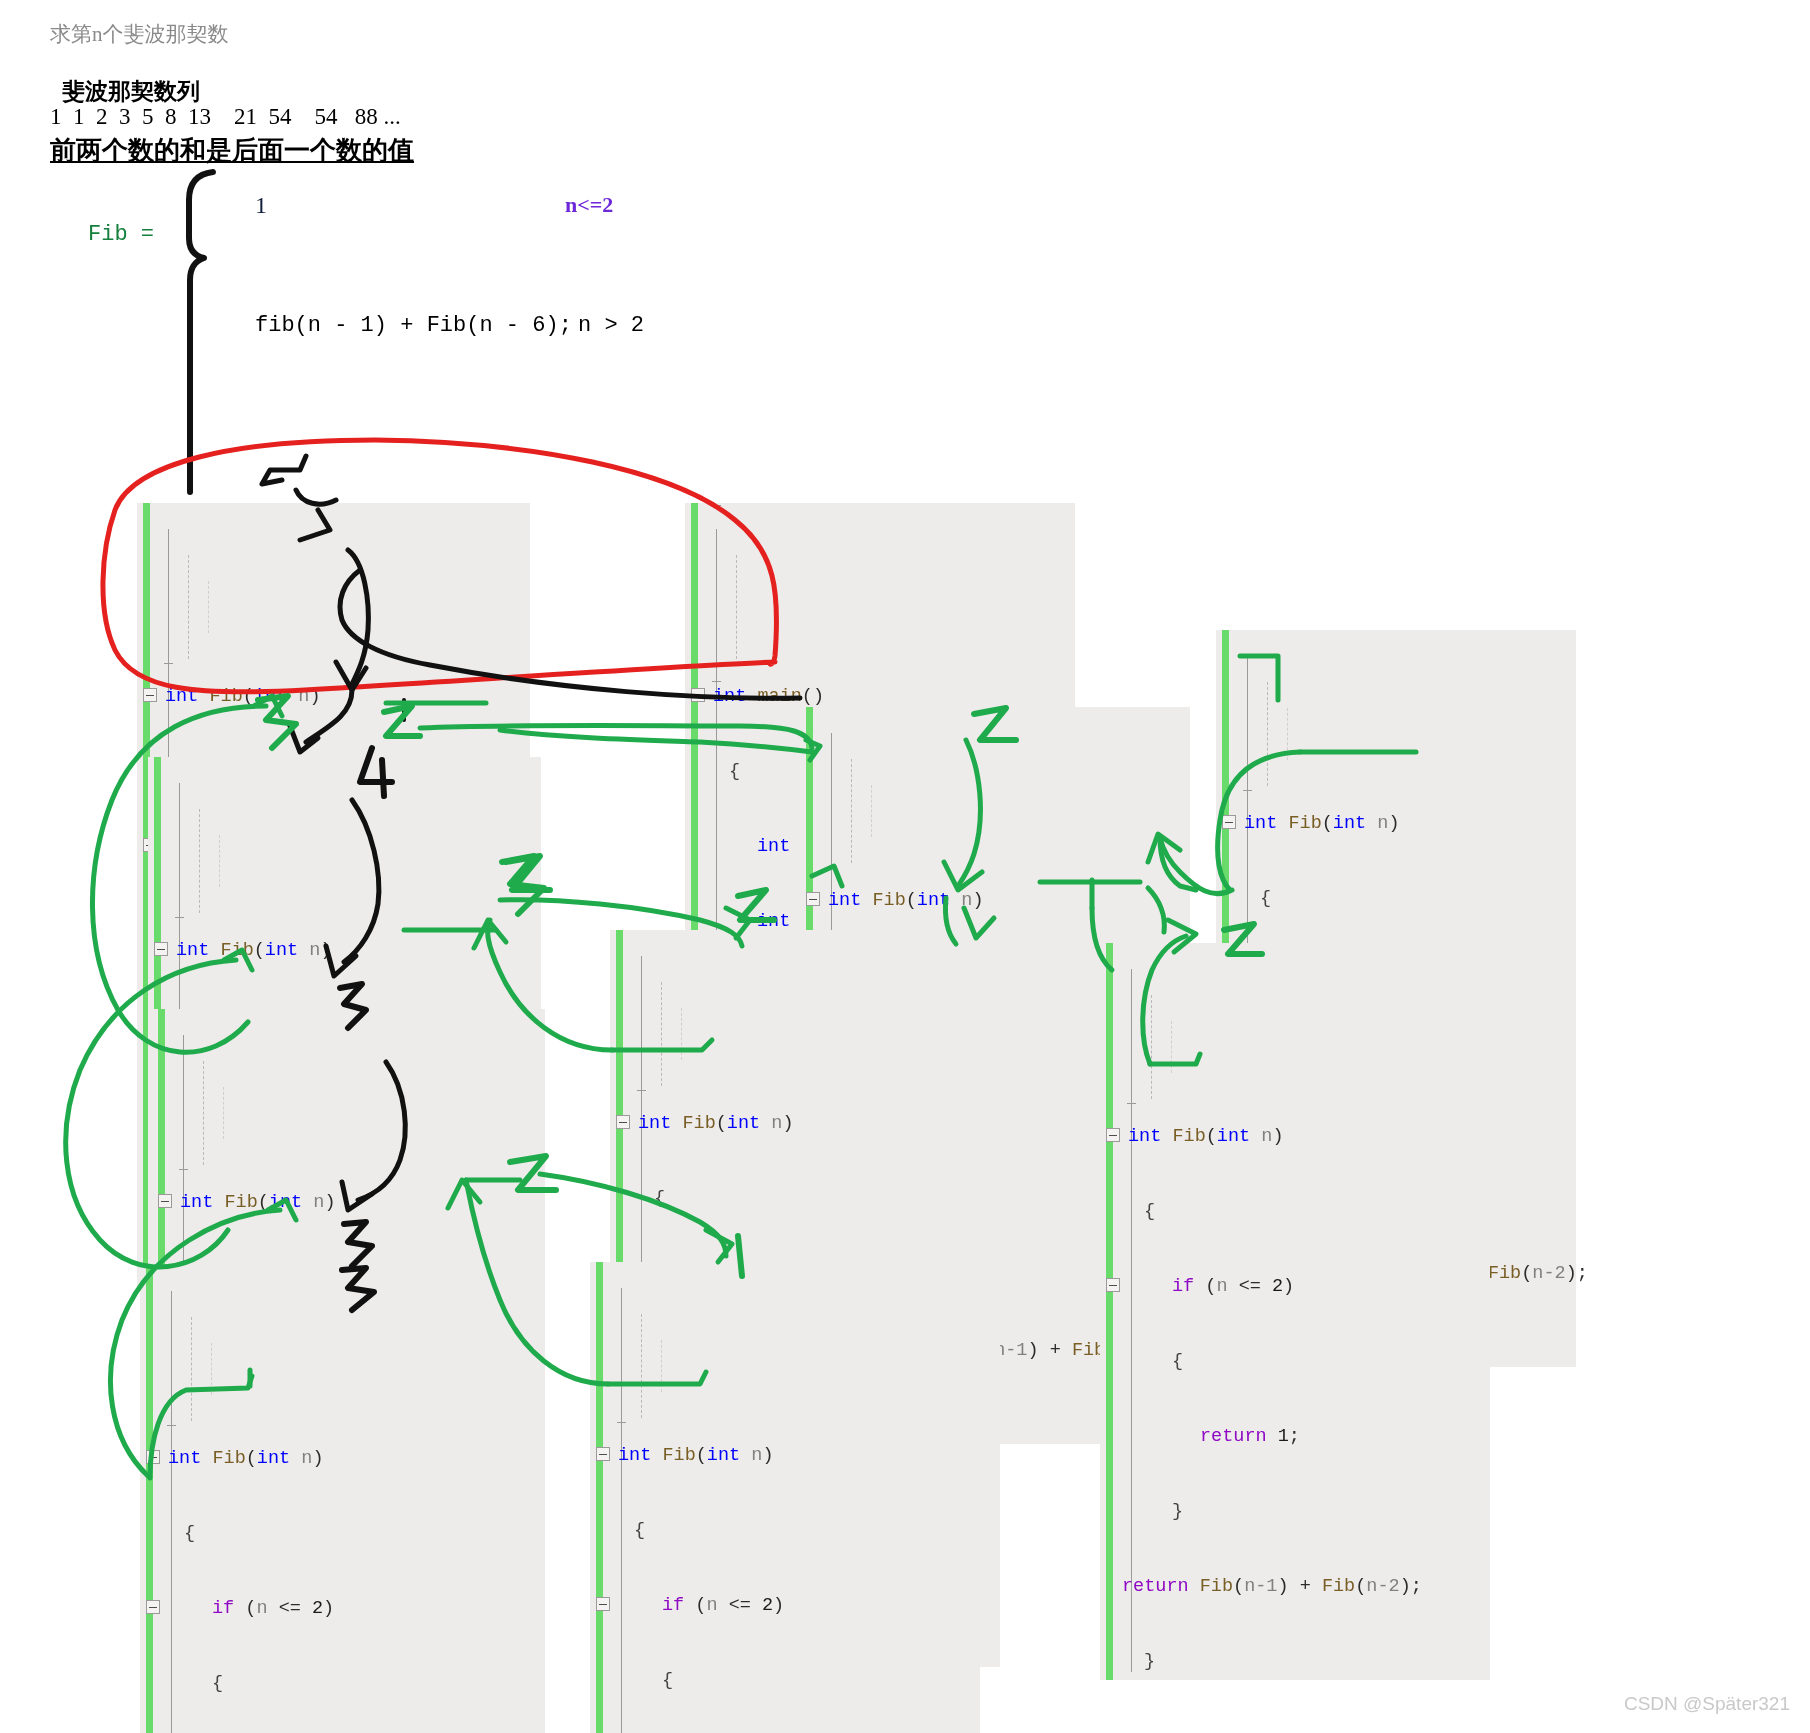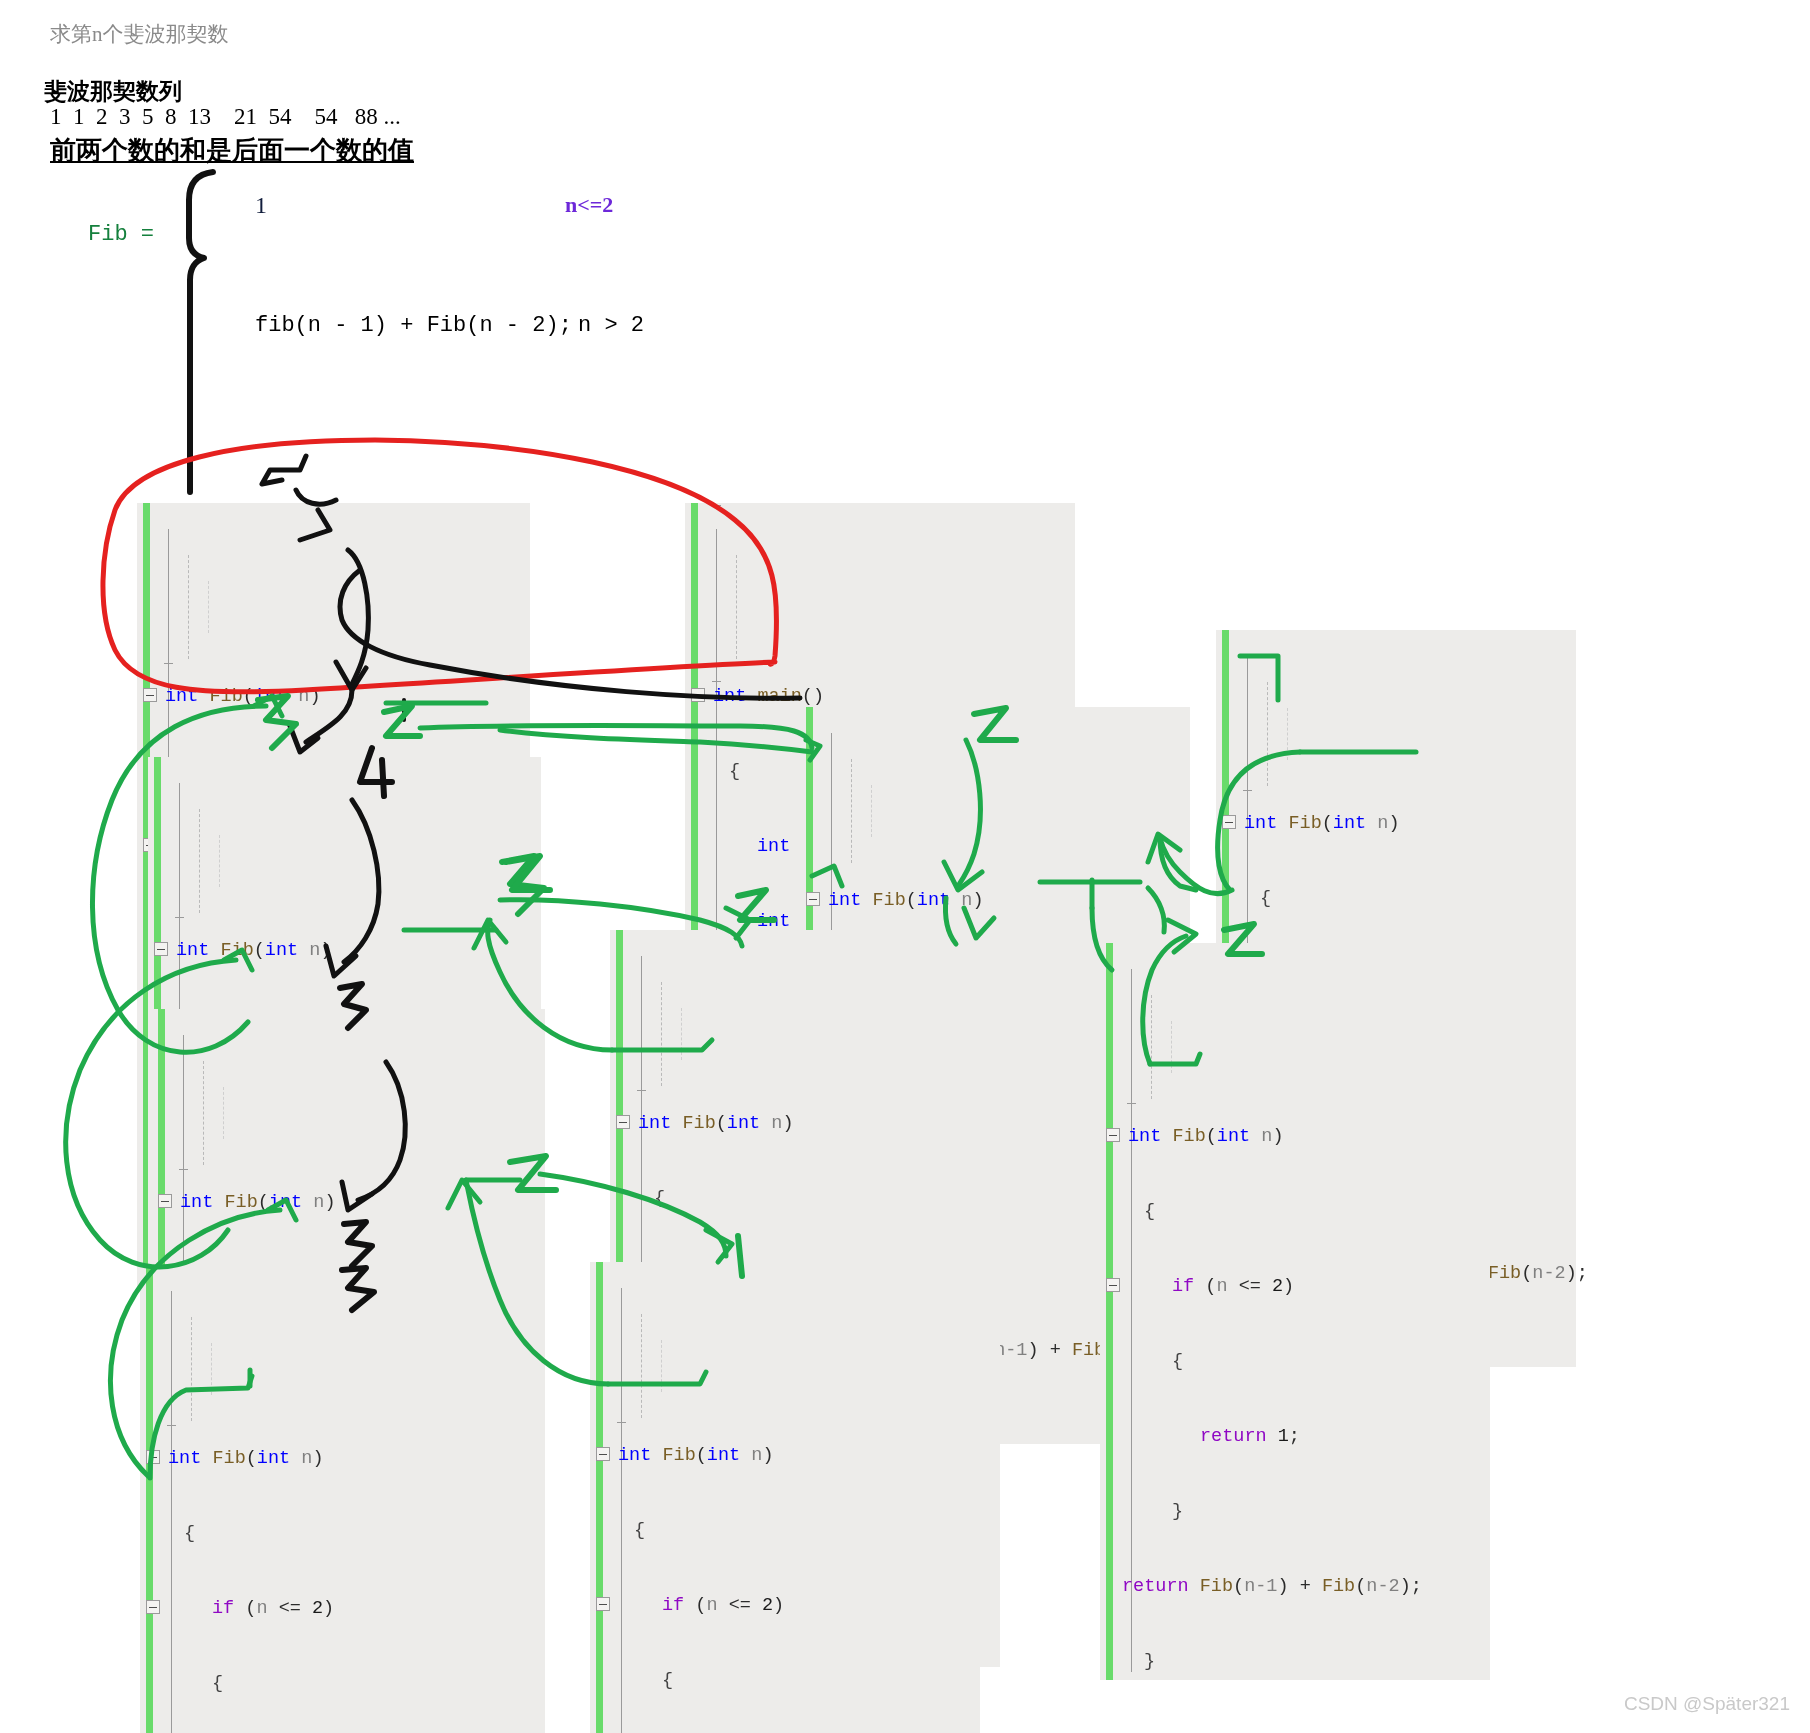--- a/index.html
+++ b/index.html
@@ -10,21 +10,21 @@
   }
   .page{position:relative;width:1810px;height:1733px;}
 
   
   #doc-title{
     position:absolute;left:50px;top:20px;
     font-family:"Liberation Serif",serif;font-size:21px;color:#8a8a8a;
     white-space:nowrap;
   }
   #seq-heading{
-    position:absolute;left:44px;top:76px;
+    position:absolute;left:62px;top:76px;
     font-family:Liberation Mono, monospace;font-weight:bold;font-size:23px;color:#000;
     white-space:nowrap;
   }
   #seq-numbers{
     position:absolute;left:50px;top:104px;
     font-family:"Liberation Serif",serif;font-size:23px;color:#000;
     white-space:pre;
   }
   #seq-note{
     position:absolute;left:50px;top:133px;
@@ -120,21 +120,21 @@
 <div class="page">
 
   <div id="doc-title">求第n个斐波那契数</div>
   <div id="seq-heading">斐波那契数列</div>
   <div id="seq-numbers">1  1  2  3  5  8  13    21  54    54   88 ...</div>
   <div id="seq-note">前两个数的和是后面一个数的值</div>
 
   <div class="formula-label">Fib =</div>
   <div class="formula-case1">1</div>
   <div class="formula-cond1">n&lt;=2</div>
-  <div class="formula-case2">fib(n - 1) + Fib(n - 2);</div>
+  <div class="formula-case2">fib(n - 1) + Fib(n - 6);</div>
   <div class="formula-cond2">n &gt; 2</div>
 
   <svg class="overlay" viewBox="0 0 1810 1733">
     <path d="M213,172 C196,174 189,184 189,200 L189,238 C189,250 195,256 204,258
              C195,261 190,268 190,280 L190,492" fill="none" stroke="#111" stroke-width="6" stroke-linecap="round" stroke-linejoin="round"></path>
   </svg>
 
   <div class="codeblock" id="b1" style="left:137px;top:503px;width:393px;">
     <div class="greenbar"></div>
     <div class="gutterline"></div>

